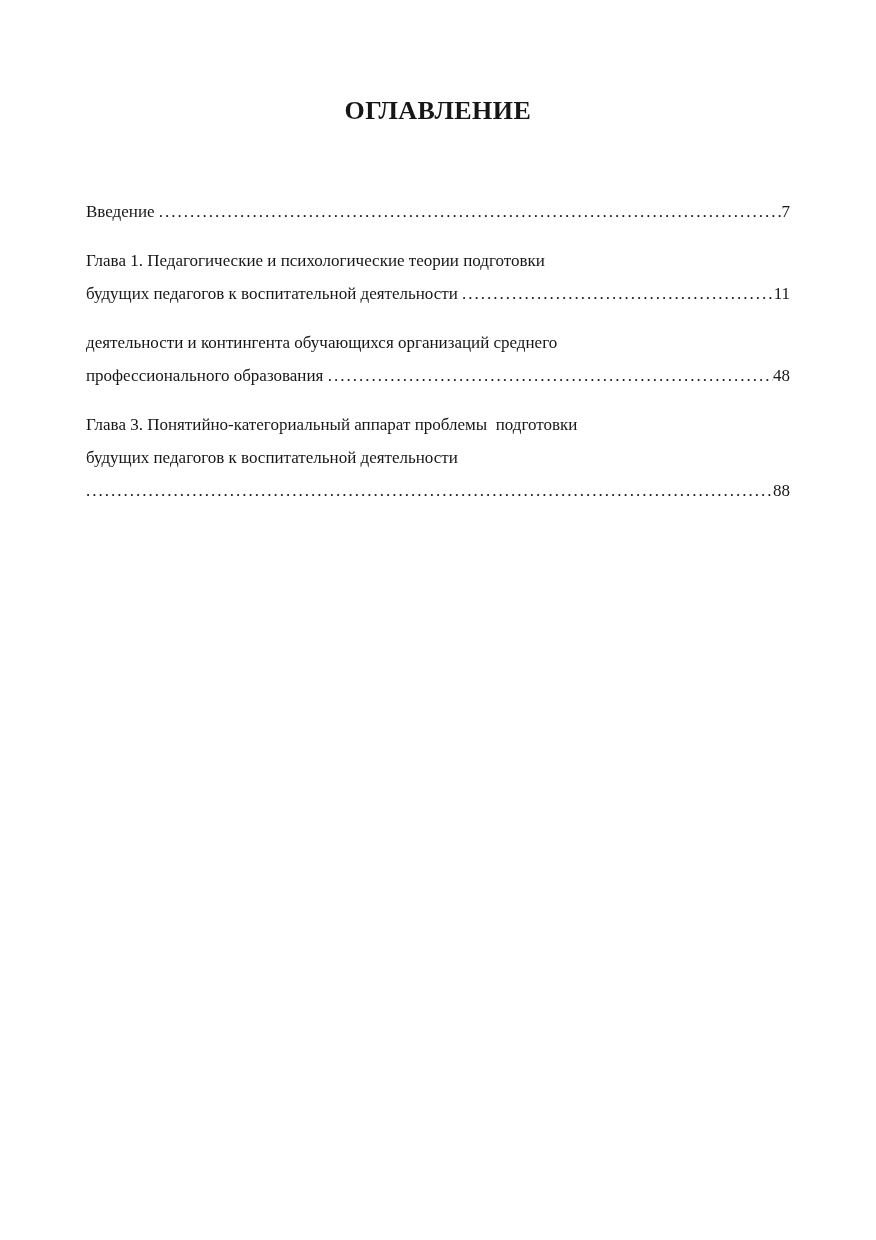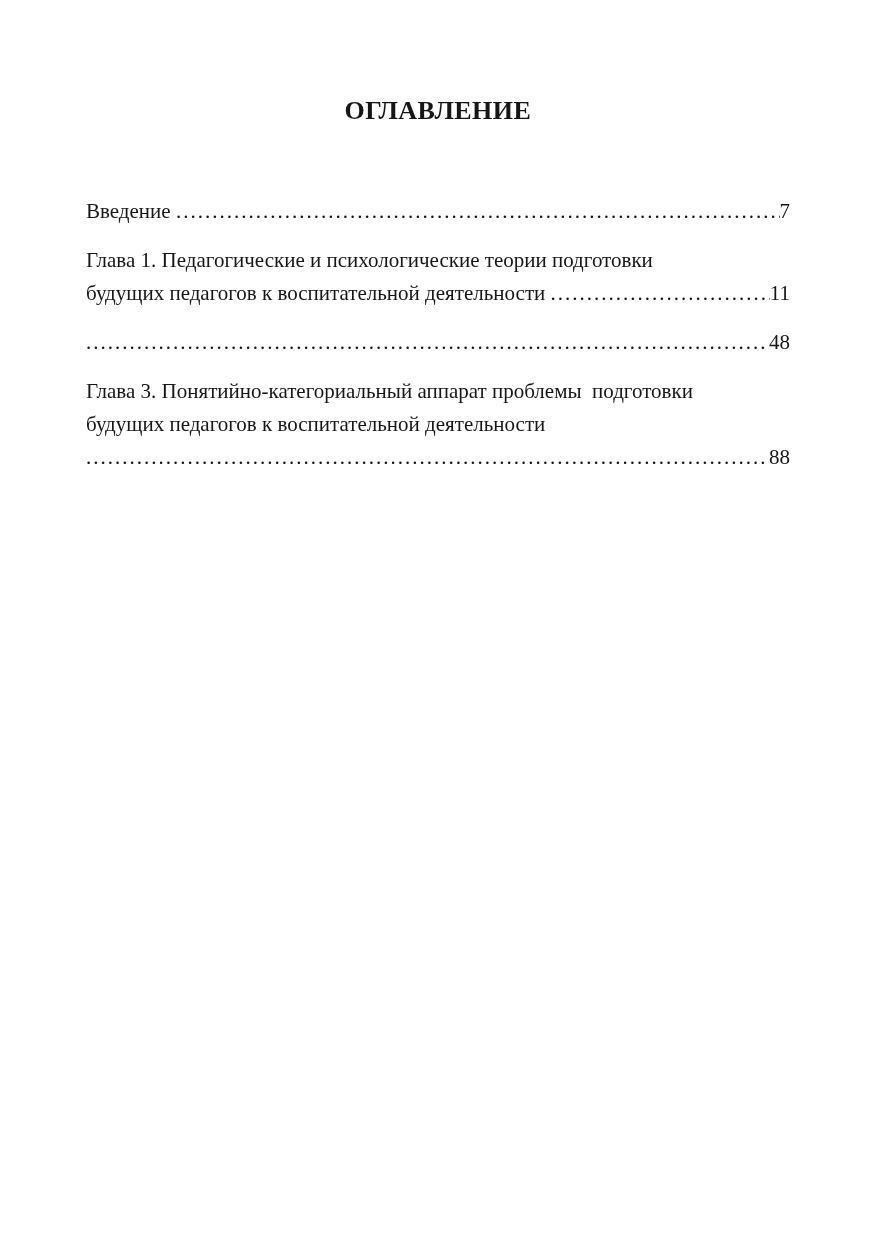--- a/index.html
+++ b/index.html
@@ -22,21 +22,21 @@
     font-size: 26px;
     line-height: 34px;
     font-weight: bold;
     letter-spacing: 0.5px;
   }
   .toc {
     margin: 67px 86px 0 86px;
   }
   .entry {
     margin-bottom: 16px;
-    font-size: 21px;
+    font-size: 17px;
     line-height: 33px;
   }
   .line {
     white-space: pre-wrap;
   }
   .leader-line {
     display: flex;
     align-items: baseline;
   }
   .leader-line .text {
@@ -78,21 +78,23 @@
     <div class="entry">
       <div class="line">Глава 1. Педагогические и психологические теории подготовки</div>
       <div class="line leader-line">
         <span class="text">будущих педагогов к воспитательной деятельности </span>
         <span class="leader"></span>
         <span class="page-num">11</span>
       </div>
     </div>
 
     <div class="entry">
+      <div class="line">деятельности и контингента обучающихся организаций среднего</div>
       <div class="line leader-line">
+        <span class="text">профессионального образования </span>
         <span class="leader"></span>
         <span class="page-num">48</span>
       </div>
     </div>
 
     <div class="entry">
       <div class="line">Глава 3. Понятийно-категориальный аппарат проблемы  подготовки</div>
       <div class="line">будущих педагогов к воспитательной деятельности</div>
       <div class="line leader-line">
         <span class="leader"></span>

